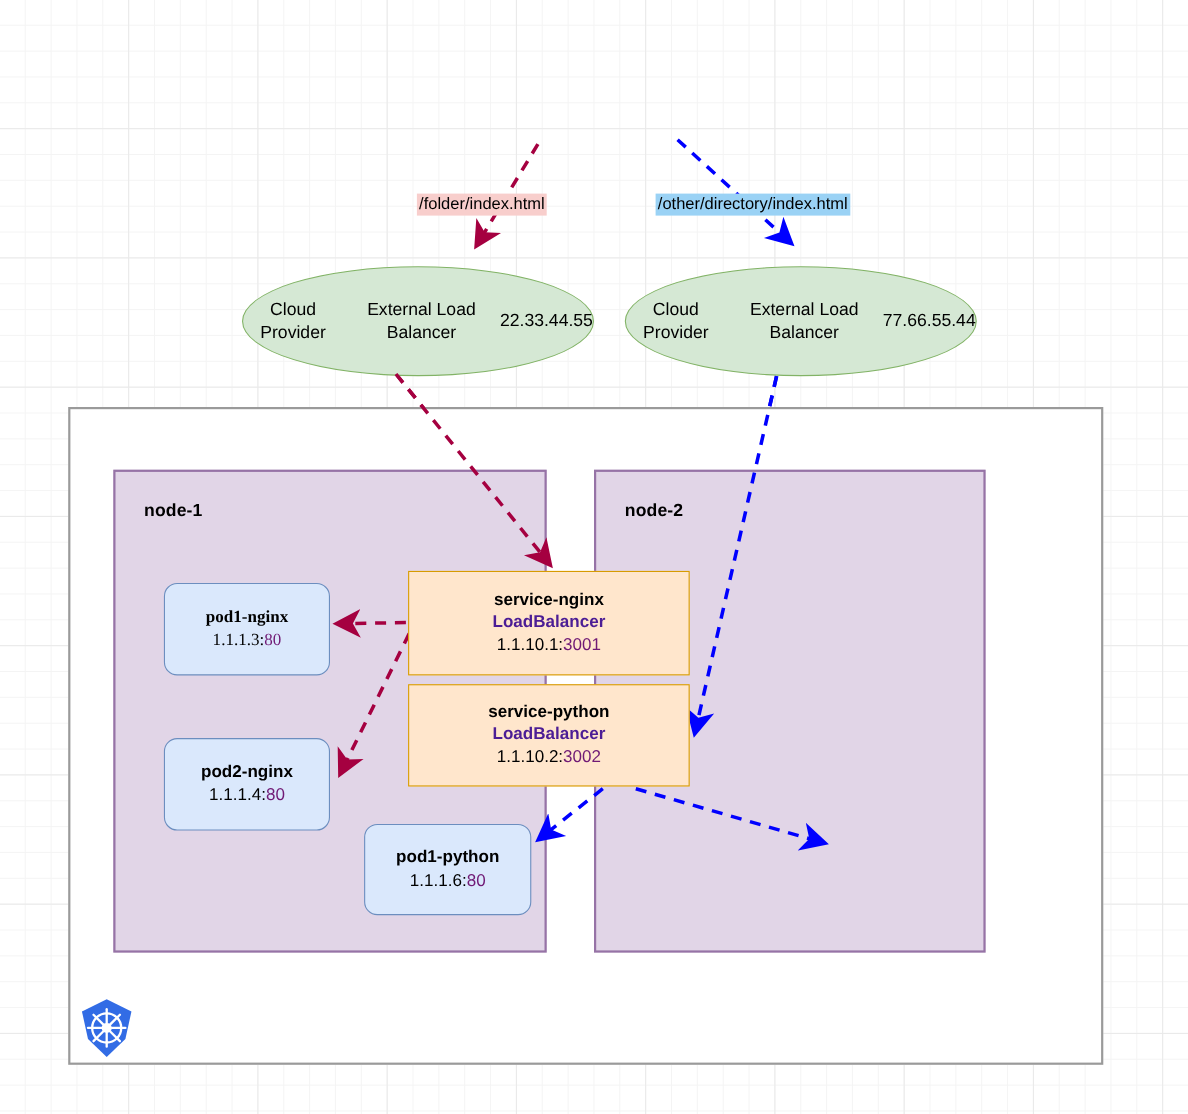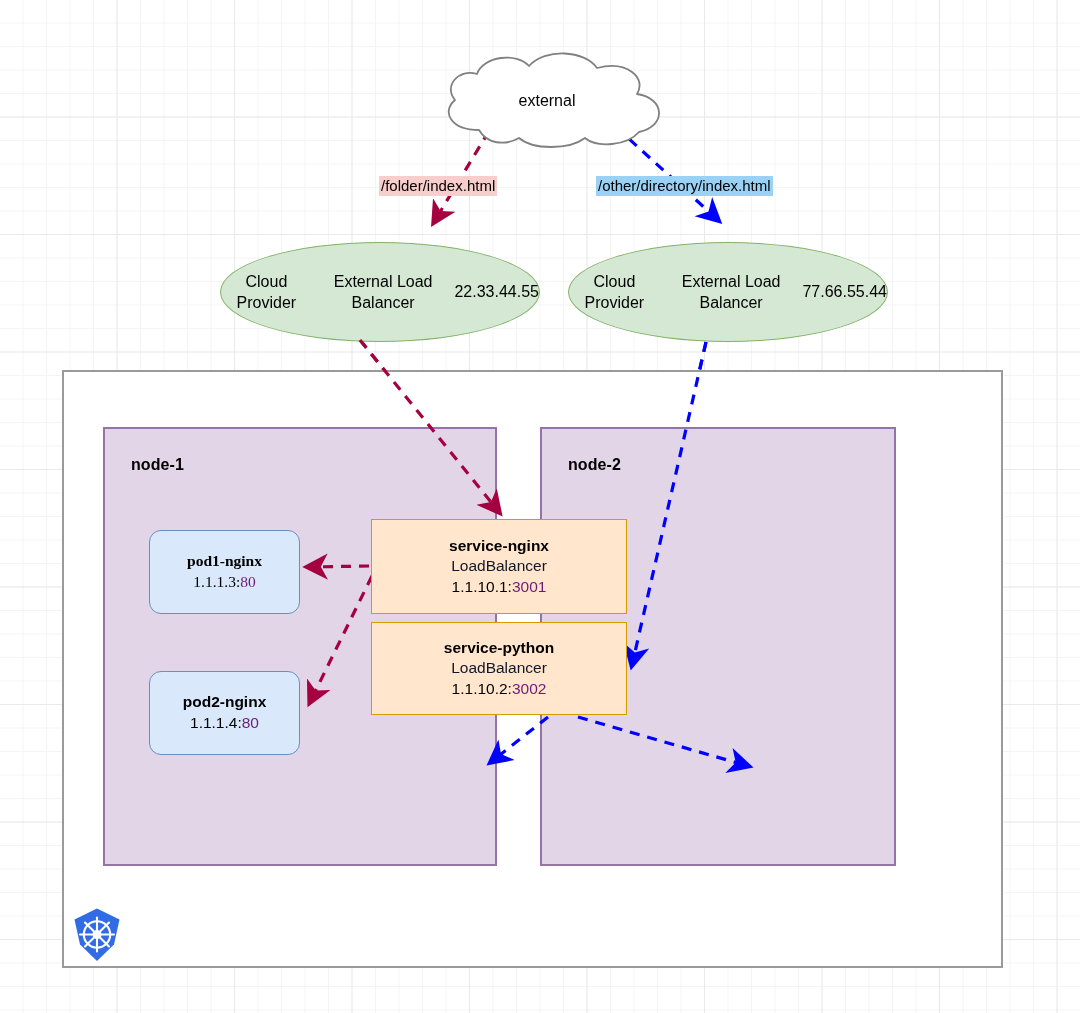--- a/index.html
+++ b/index.html
@@ -125,21 +125,21 @@
     display: flex;
     flex-direction: column;
     align-items: center;
     justify-content: center;
     line-height: 1.32;
     font-size: 15.5px;
   }
   #svc-nginx  { left: 371px; top: 519px; width: 256px; height: 95px; }
   #svc-python { left: 371px; top: 622px; width: 256px; height: 93px; }
   .svc-name { font-weight: bold; color: #000000; }
-  .svc-type { color: #0f172a; }
+  .svc-type { color: #4c1d95; font-weight: bold; }
   .svc-addr { color: #000000; }
   .port { color: #701a75; }
 
   
   .pod-box {
     position: absolute;
     background: #dae8fc;
     border: 1.6px solid #6c8ebf;
     border-radius: 12px;
     box-sizing: border-box;
@@ -191,35 +191,20 @@
 
     <path d="M369,566 L308,567" fill="none" stroke="#a50040" stroke-width="3.2" stroke-dasharray="10 8" marker-end="url(#ah-pink)"></path>
 
     <path d="M372,576 L310,702" fill="none" stroke="#a50040" stroke-width="3.2" stroke-dasharray="10 8" marker-end="url(#ah-pink)"></path>
 
     <path d="M548,717 L491,762" fill="none" stroke="#0000ff" stroke-width="3.2" stroke-dasharray="10 8" marker-end="url(#ah-blue)"></path>
 
     <path d="M578,717 L748,766" fill="none" stroke="#0000ff" stroke-width="3.2" stroke-dasharray="10 8" marker-end="url(#ah-blue)"></path>
   </svg>
 
-  <div class="cloud-wrap">
-    <svg width="252" height="102" viewBox="0 0 252 102" xmlns="http://www.w3.org/2000/svg">
-      <path d="M58,80
-               C30,80 20,62 34,50
-               C22,36 38,18 56,24
-               C62,6 96,2 108,16
-               C124,-2 164,0 176,18
-               C206,10 226,28 216,44
-               C244,48 246,76 218,82
-               C206,96 176,98 164,88
-               C148,100 112,100 98,88
-               C84,96 66,94 58,80 Z" fill="#ffffff" stroke="#808080" stroke-width="1.8" stroke-linejoin="round"></path>
-    </svg>
-    <div class="cloud-label">external</div>
-  </div>
 
   <div class="edge-label lbl-pink" style="left:379px; top:176px;">/folder/index.html</div>
   <div class="edge-label lbl-blue" style="left:596px; top:176px;">/other/directory/index.html</div>
 
   <div class="lb-ellipse" id="lb-1">
     <div>Cloud Provider</div>
     <div>External Load Balancer</div>
     <div>22.33.44.55</div>
   </div>
   <div class="lb-ellipse" id="lb-2">
@@ -256,20 +241,26 @@
     </div>
   </div>
 
   <div class="pod-box" id="pod2-nginx">
     <div class="pod-name">pod2-nginx</div>
     <div class="pod-addr">
       <span>1.1.1.4</span><span>:</span><span class="port">80</span>
     </div>
   </div>
 
+  <div class="pod-box" id="pod1-python">
+    <div class="pod-name">pod1-python</div>
+    <div class="pod-addr">
+      <span>1.1.1.6</span><span>:</span><span class="port">80</span>
+    </div>
+  </div>
 
 
   <div class="service-box" id="svc-nginx">
     <div class="svc-name">service-nginx</div>
     <div class="svc-type">LoadBalancer</div>
     <div class="svc-addr">
       <span>1.1.10.1</span><span>:</span><span class="port">3001</span>
     </div>
   </div>
 

